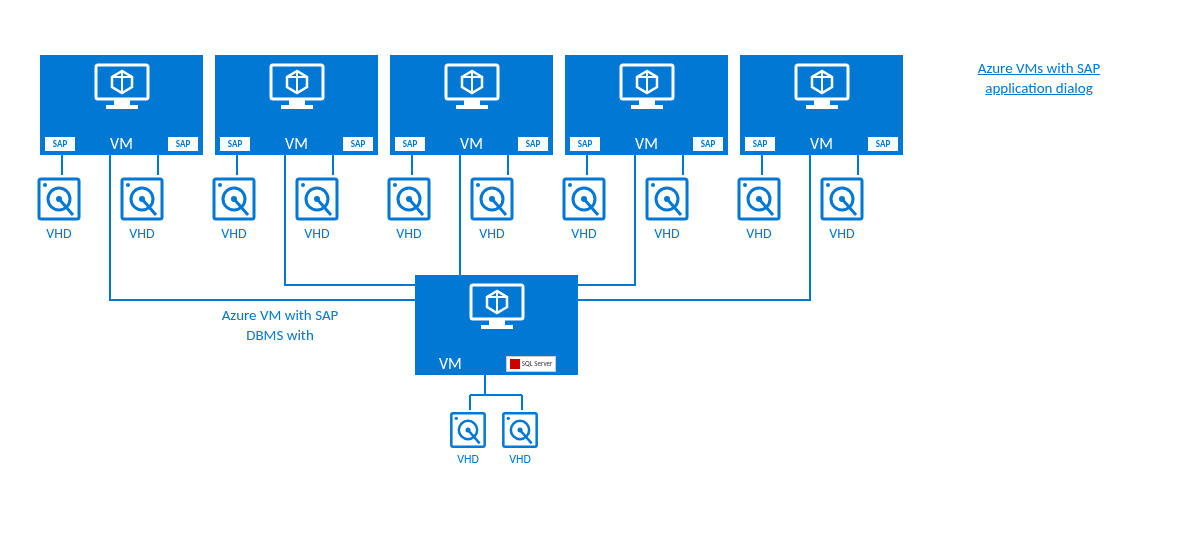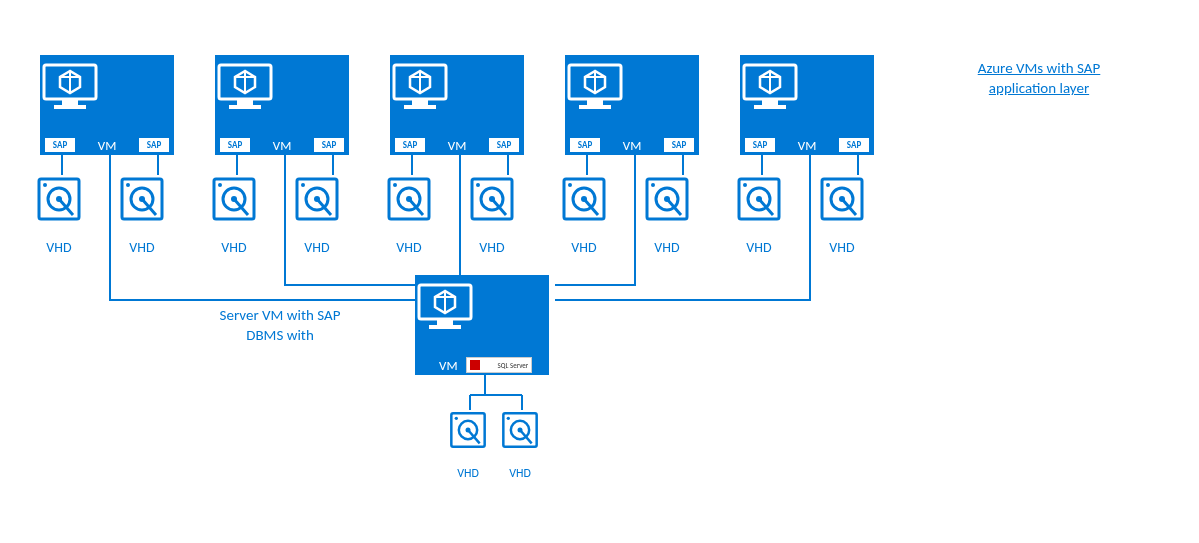--- a/index.html
+++ b/index.html
@@ -1,29 +1,29 @@
 <!DOCTYPE html>
 <html><head>
 <meta charset="utf-8">
 <style>
   * { box-sizing: border-box; margin: 0; padding: 0; }
   body { font-family: 'Segoe UI', Calibri, Arial, sans-serif; background: #fff; width: 1199px; height: 543px; position: relative; overflow: hidden; }
   .diagram { position: relative; width: 100%; height: 100%; }
   
   svg.connections { position: absolute; top: 0; left: 0; width: 1199px; height: 543px; pointer-events: none; z-index: 0; }
   
-  .vm-card { position: absolute; width: 134px; height: 100px; background: #0078d4; display: flex; flex-direction: column; align-items: flex-start; z-index: 2; }
+  .vm-card { position: absolute; width: 163px; height: 100px; background: #0078d4; display: flex; flex-direction: column; align-items: center; z-index: 2; }
   .vm-monitor { margin-top: 8px; }
   .vm-bottom { width: 100%; display: flex; justify-content: space-between; align-items: center; padding: 0 4px 2px 4px; margin-top: auto; }
   .sap-badge { background: #fff; border: 1px solid #0078d4; padding: 1px 2px; font-size: 9px; font-weight: bold; color: #0078d4; width: 32px; text-align: center; line-height: 12px; }
-  .sql-badge { background: #fff; border: 1px solid #ccc; padding: 2px 3px; font-size: 7px; color: #333; display: flex; align-items: center; gap: 18px; }
-  .vm-label { color: #fff; font-size: 13px; font-weight: 400; }
+  .sql-badge { background: #fff; border: 1px solid #ccc; padding: 2px 3px; font-size: 7px; color: #333; display: flex; align-items: center; gap: 2px; margin-left: 36px; }
+  .vm-label { color: #fff; font-size: 16px; font-weight: 400; }
   
   .vhd-icon { position: absolute; z-index: 2; display: flex; flex-direction: column; align-items: center; }
-  .vhd-text { color: #0078d4; font-size: 14px; margin-top: 16px; }
+  .vhd-text { color: #0078d4; font-size: 14px; margin-top: 2px; }
   
   .caption { position: absolute; color: #0078d4; font-size: 15px; text-align: center; line-height: 1.35; z-index: 2; }
 </style>
 </head>
 <body>
 
 <div class="diagram">
 
   <svg class="connections">
 
@@ -285,20 +285,20 @@
         <circle cx="24" cy="24" r="11" fill="none" stroke="#0078d4" stroke-width="3"></circle>
         <circle cx="24" cy="24" r="3" fill="#0078d4"></circle>
         <circle cx="10" cy="10" r="2" fill="#0078d4"></circle>
         <path d="M24 24 L38 40" stroke="#0078d4" stroke-width="3"></path>
       </svg>
     <div class="vhd-text" style="font-size:12px">VHD</div>
   </div>
 
   <div class="caption" style="right:50px; top:58px; width:220px;text-decoration:underline;">
     <span>Azure VMs with SAP</span><br>
-    <span>application layer</span><br>
+    <span>application dialog</span><br>
   </div>
   <div class="caption" style="left:195px; top:305px; width:170px;">
-    <span>Server VM with SAP</span><br>
+    <span>Azure VM with SAP</span><br>
     <span>DBMS with</span>
   </div>
 
 </div>
 
 </body></html>

